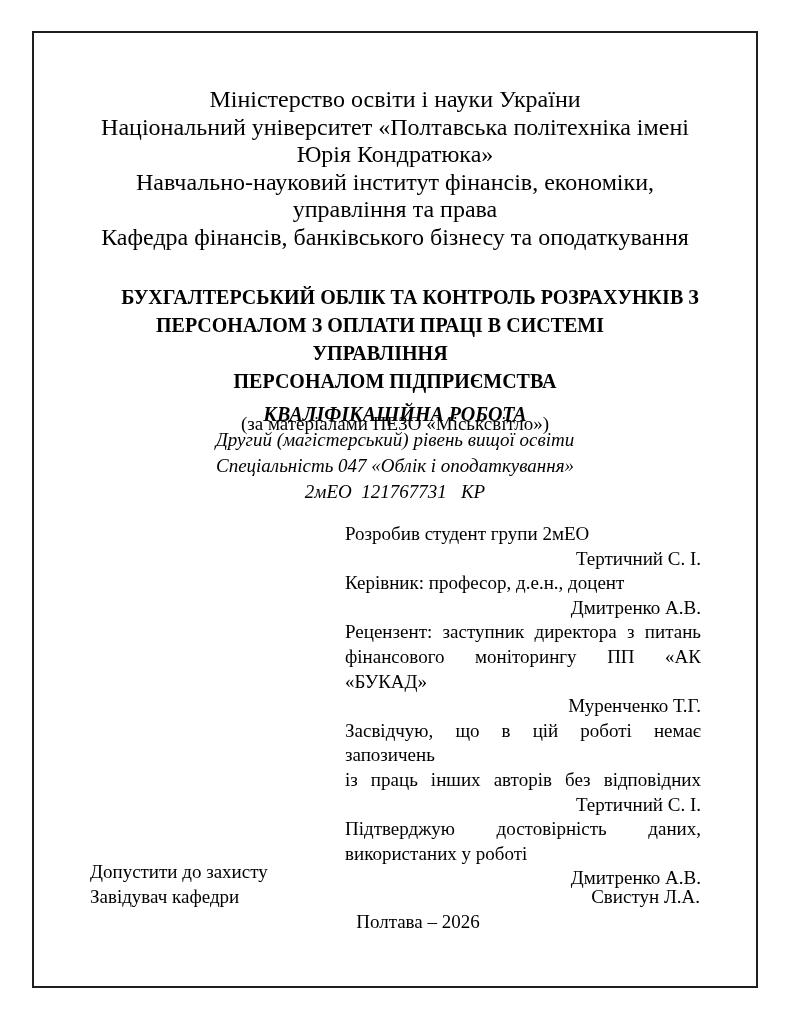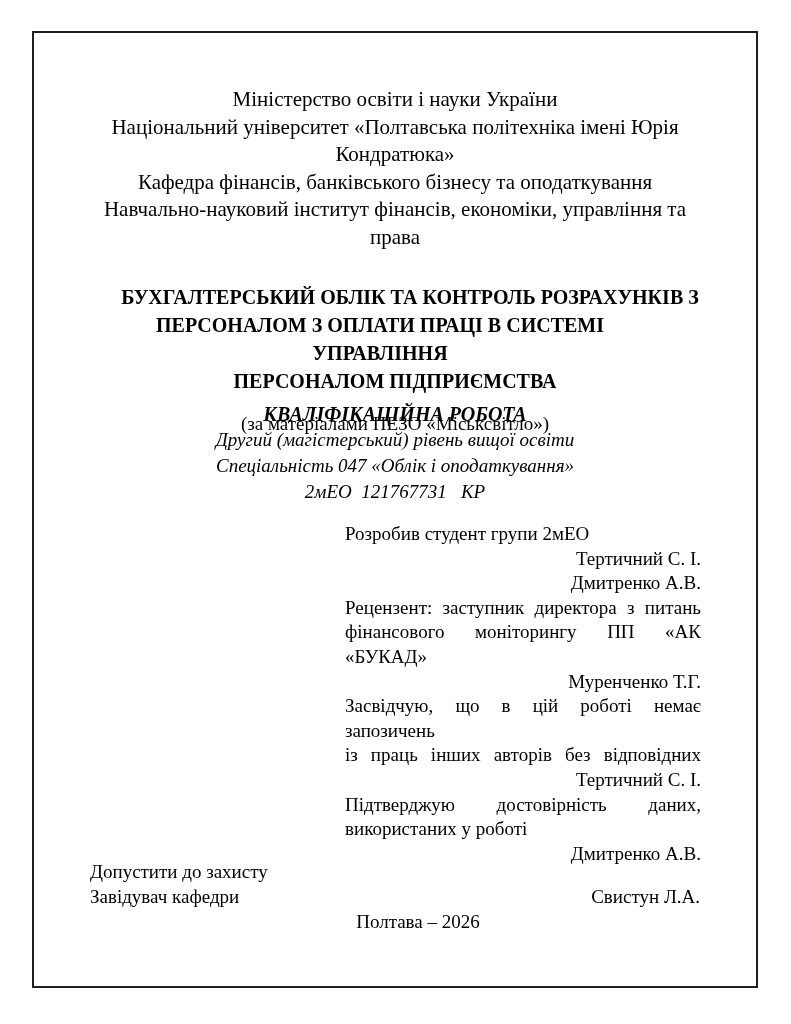--- a/index.html
+++ b/index.html
@@ -15,21 +15,21 @@
   .frame {
     position: absolute;
     left: 32px; top: 31px;
     width: 726px; height: 957px;
     box-sizing: border-box;
     border: 2px solid #1f1f1f;
     background: transparent;
   }
   .block { position: absolute; left: 90px; width: 610px; }
 
-  .header-block { top: 86px; text-align: center; font-size: 21px; line-height: 27.5px; }
+  .header-block { top: 86px; text-align: center; font-size: 24px; line-height: 27.5px; }
 
   .title-block { top: 283px; text-align: center; font-weight: bold; font-size: 20px; line-height: 28px; }
   .title-line-1 { margin-left: 30px; }
   .title-line-2 { margin-right: 30px; }
   .subtitle { font-weight: normal; font-size: 19px; line-height: 26px; margin-top: 16px; }
 
   .qual-block { top: 401px; text-align: center; font-size: 19px; line-height: 26px; font-style: italic; }
   .qual-heading { font-weight: bold; font-size: 20px; }
   .pre { white-space: pre-wrap; }
 
@@ -45,41 +45,42 @@
 </style>
 </head>
 <body>
 
 <div class="page">
   <div class="frame"></div>
 
   <div class="block header-block">
     <div>Міністерство освіти і науки України</div>
     <div>Національний університет «Полтавська політехніка імені Юрія Кондратюка»</div>
+    <div>Навчально-науковий інститут фінансів, економіки, управління та права</div>
     <div>Кафедра фінансів, банківського бізнесу та оподаткування</div>
-    <div>Навчально-науковий інститут фінансів, економіки, управління та права</div>
   </div>
 
   <div class="block title-block">
     <div class="title-line-1">БУХГАЛТЕРСЬКИЙ ОБЛІК ТА КОНТРОЛЬ РОЗРАХУНКІВ З</div>
     <div class="title-line-2">ПЕРСОНАЛОМ З ОПЛАТИ ПРАЦІ В СИСТЕМІ УПРАВЛІННЯ</div>
     <div>ПЕРСОНАЛОМ ПІДПРИЄМСТВА</div>
     <div class="subtitle">(за матеріалами ПЕЗО «Міськсвітло»)</div>
   </div>
 
   <div class="block qual-block">
     <div class="qual-heading">КВАЛІФІКАЦІЙНА РОБОТА</div>
     <div>Другий (магістерський) рівень вищої освіти</div>
     <div>Спеціальність 047 «Облік і оподаткування»</div>
     <div class="pre">2мЕО  121767731   КР</div>
   </div>
 
   <div class="sig-block" style="position:absolute;">
     <div class="sig-line al">Розробив студент групи 2мЕО</div>
     <div class="sig-line ar">Тертичний С. І.</div>
+    <div class="sig-line al">Керівник: професор, д.е.н., доцент</div>
     <div class="sig-line ar">Дмитренко А.В.</div>
     <div class="sig-line aj">Рецензент: заступник директора з питань</div>
     <div class="sig-line aj">фінансового моніторингу ПП «АК «БУКАД»</div>
     <div class="sig-line ar">Муренченко Т.Г.</div>
     <div class="sig-line aj">Засвідчую, що в цій роботі немає запозичень</div>
     <div class="sig-line aj">із праць інших авторів без відповідних</div>
     <div class="sig-line ar">Тертичний С. І.</div>
     <div class="sig-line aj">Підтверджую достовірність даних,</div>
     <div class="sig-line al">використаних у роботі</div>
     <div class="sig-line ar">Дмитренко А.В.</div>

